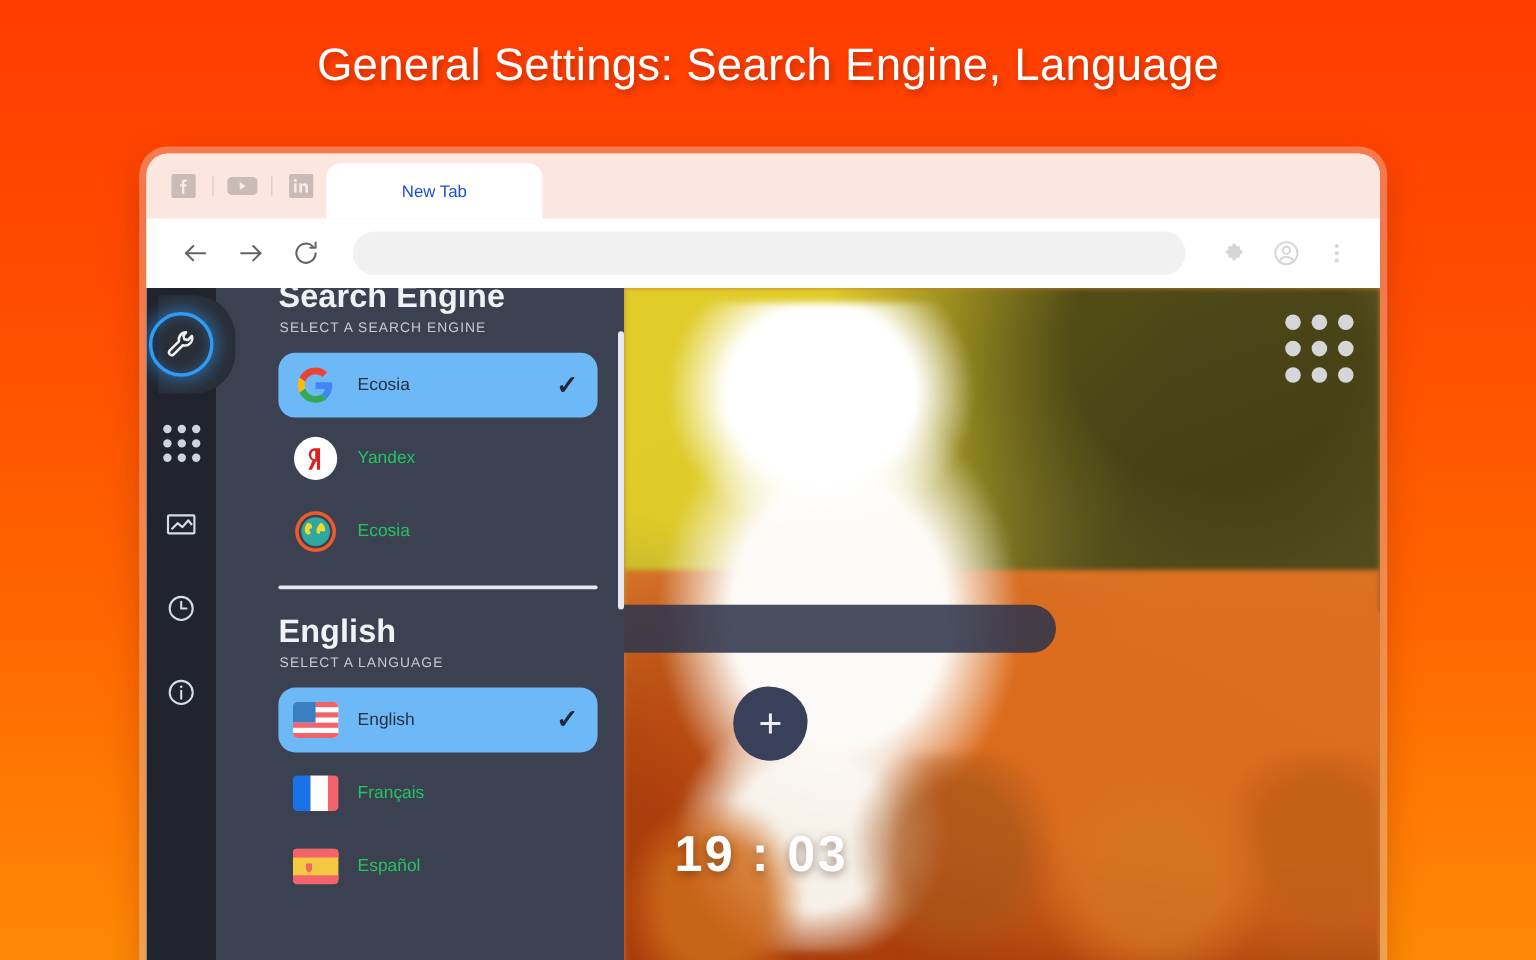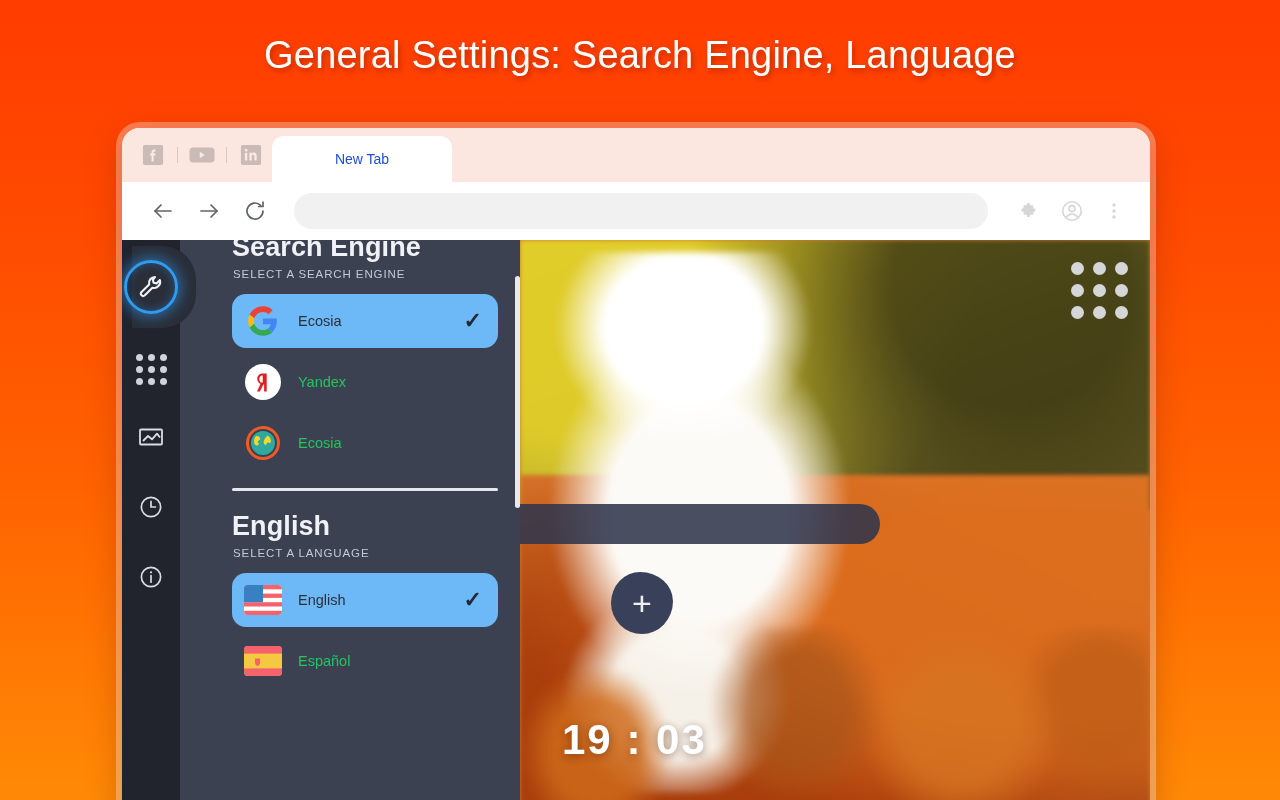--- a/index.html
+++ b/index.html
@@ -289,21 +289,21 @@
     left: 91px; top: 332px;
     width: 62px; height: 62px;
     background: #39405A;
     border-radius: 47% 53% 50% 50% / 50% 47% 53% 50%;
     display: flex; align-items: center; justify-content: center;
     z-index: 4;
   }
   #addbtn span { color: #EDEFF3; font-size: 34px; line-height: 28px; font-weight: 300; }
   #clock {
     position: absolute;
-    left: 42px; top: 476px;
+    left: 42px; top: 448px;
     color: #FFFFFF;
     font-size: 42px;
     font-weight: bold;
     letter-spacing: 2px;
     text-shadow: 0 2px 8px rgba(60,20,0,.45);
     z-index: 4;
     white-space: nowrap;
   }
 </style>
 </head>
@@ -502,20 +502,32 @@
                       <rect y="25.8" width="44" height="4.2"></rect>
                   </g>
                   <rect width="19" height="17.2" fill="#3A7FC2"></rect>
                 </svg>
               </span>
             </span>
             <span class="opt-label">English</span>
             <span class="check">✓</span>
           </div>
 
+          <div class="opt">
+            <span class="opt-ico">
+              <span class="flag">
+                <svg width="44" height="30" viewBox="0 0 44 30">
+                  <rect width="14.7" height="30" fill="#1A72E8"></rect>
+                  <rect x="14.7" width="14.6" height="30" fill="#FFFFFF"></rect>
+                  <rect x="29.3" width="14.7" height="30" fill="#F4636B"></rect>
+                </svg>
+              </span>
+            </span>
+            <span class="opt-label">Français</span>
+          </div>
 
           <div class="opt">
             <span class="opt-ico">
               <span class="flag">
                 <svg width="44" height="30" viewBox="0 0 44 30">
                   <rect width="44" height="30" fill="#F5C842"></rect>
                   <rect y="0" width="44" height="7.6" fill="#F4636B"></rect>
                   <rect y="22.4" width="44" height="7.6" fill="#F4636B"></rect>
                   <path d="M11 12.5h5v4.2c0 1.6-1.2 2.9-2.5 3.4-1.3-.5-2.5-1.8-2.5-3.4z" fill="#F4636B"></path>
                 </svg>

